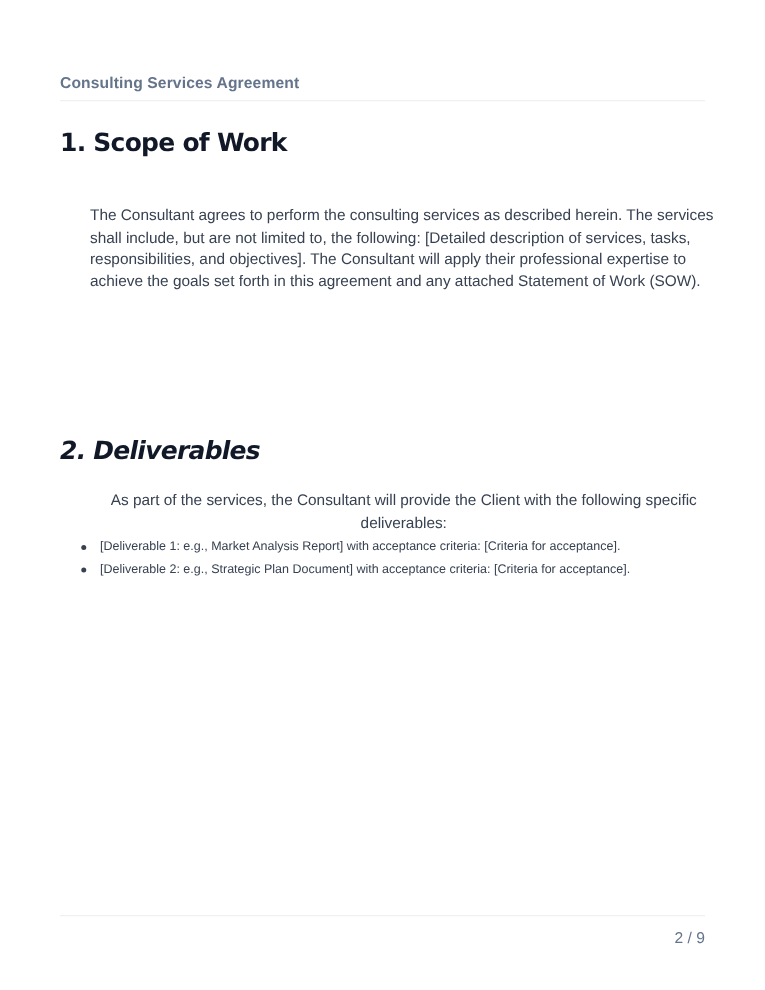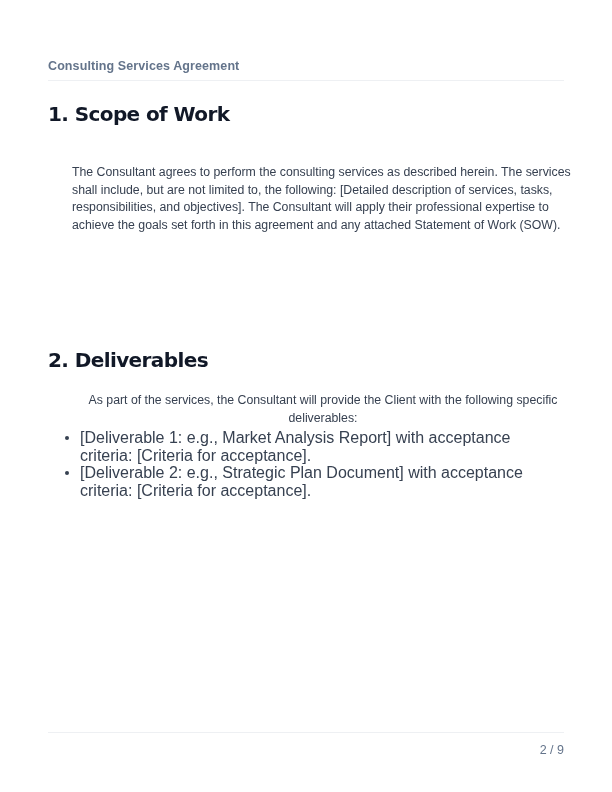--- a/index.html
+++ b/index.html
@@ -36,41 +36,41 @@
       position: absolute;
       left: 48px;
       margin: 0;
       font-family: "DejaVu Sans", sans-serif;
       font-weight: bold;
       font-size: 20px;
       color: #111827;
       letter-spacing: -0.6px;
     }
     .h1 { top: 102px; }
-    .h2 { top: 348px; }
+    .h2 { top: 348px; font-style: italic; }
     .body-text {
       position: absolute;
       left: 56px;
       width: 502px;
       font-size: 12.3px;
       line-height: 17.5px;
       color: #374151;
       margin: 16px;
     }
     .p1 { top: 148px; }
     .p2 { top: 376px; text-align: center; }
     .deliverables-list {
       position: absolute;
       left: 56px;
       top: 429px;
       width: 502px;
       margin: 0;
       padding: 0 0 0 24px;
       box-sizing: border-box;
-      font-size: 16px;
+      font-size: 10px;
       line-height: 17.5px;
       color: #374151;
       list-style: none;
     }
     .deliverables-list li {
       position: relative;
       margin: 0;
       padding-right: 4px;
     }
     .deliverables-list li .bullet {

